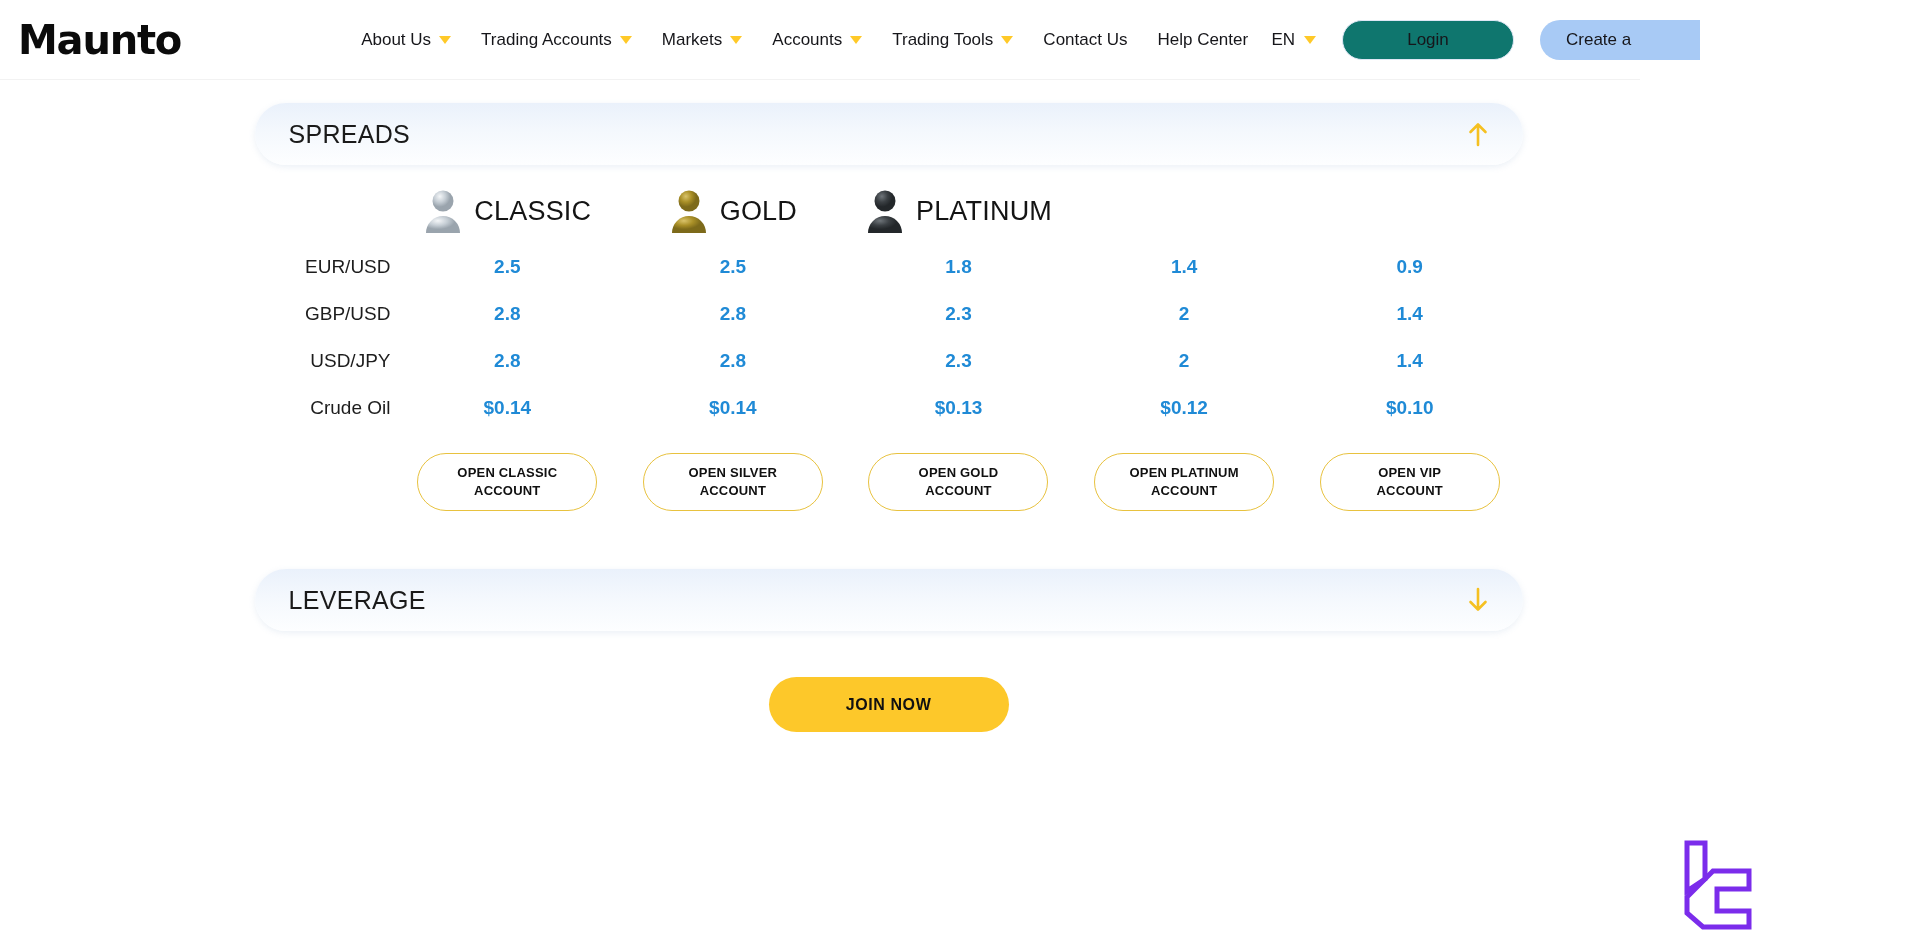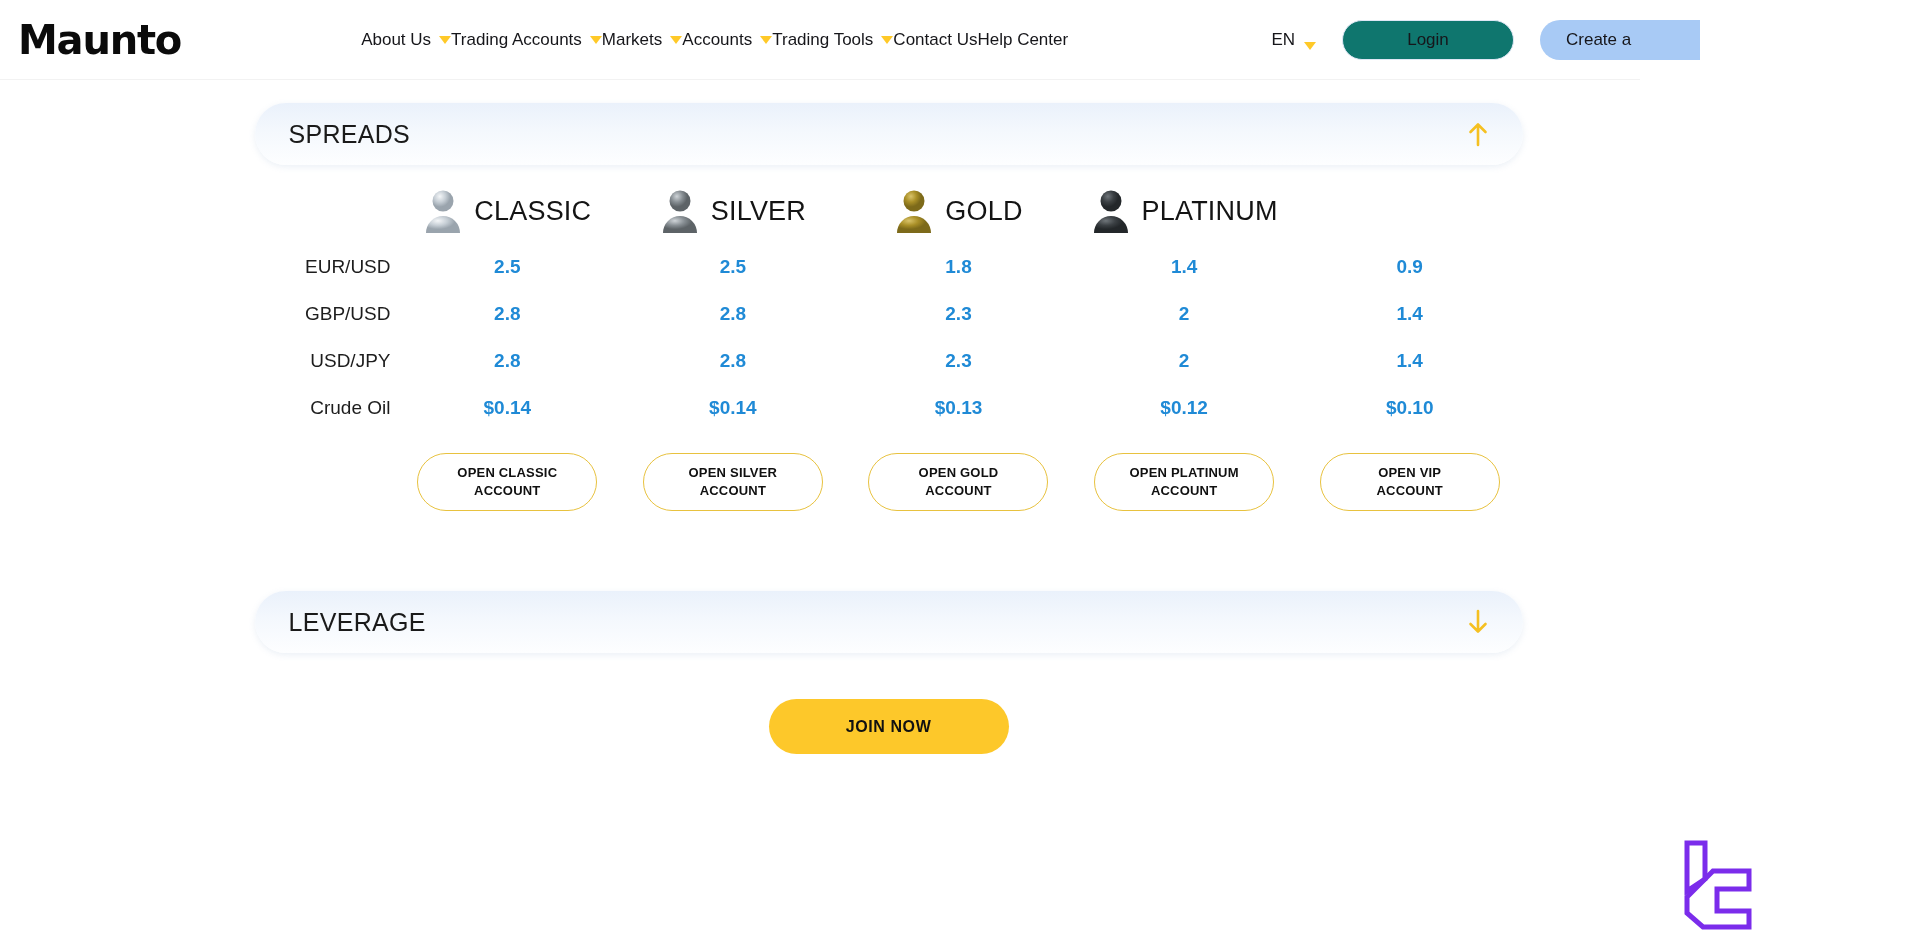--- a/index.html
+++ b/index.html
@@ -31,20 +31,21 @@
     font-weight: 700;
     letter-spacing: -1.2px;
     color: #0b0b0b;
     font-family: "DejaVu Sans", sans-serif;
     line-height: 1;
     white-space: nowrap;
   }
   .nav-links {
     display: flex;
     align-items: center;
+    gap: 30px;
     margin-left: 180px;
   }
   .nav-item {
     display: flex;
     align-items: center;
     gap: 8px;
     font-size: 17px;
     color: #16161a;
     cursor: pointer;
     white-space: nowrap;
@@ -58,21 +59,21 @@
   }
   .nav-right {
     display: flex;
     align-items: center;
     gap: 26px;
     margin-left: auto;
     padding-right: 0;
   }
   .lang {
     display: flex;
-    align-items: flex-end;
+    align-items: center;
     gap: 9px;
     font-size: 17px;
     color: #16161a;
     cursor: pointer;
   }
   .btn-login {
     width: 172px;
     height: 40px;
     border-radius: 22px;
     border: 1.5px solid #dfe7f5;
@@ -191,21 +192,21 @@
     background: #ffffff;
     color: #101010;
     font-size: 13px;
     font-weight: 700;
     line-height: 1.35;
     letter-spacing: .2px;
     cursor: pointer;
     font-family: "Liberation Sans", sans-serif;
   }
 
-  #leverage-bar { margin-top: 80px; gap: 16px; }
+  #leverage-bar { margin-top: 58px; gap: 16px; }
   #services-bar { margin-top: 32px; }
 
   
   .join-wrap {
     display: flex;
     justify-content: center;
     margin-top: 46px;
   }
   .btn-join {
     width: 240px;
@@ -296,34 +297,20 @@
                 <stop offset="55%" stop-color="#c6ced5"></stop>
                 <stop offset="100%" stop-color="#9aa4ad"></stop>
               </radialGradient>
             </defs>
           <circle cx="20" cy="12" r="10.5" fill="url(#gC)"></circle>
           <path d="M3 44 A17 17 0 0 1 37 44 Z" fill="url(#gC)"></path>
         </svg>
         <span class="tier-name">CLASSIC</span>
       </div>
 
-      <div class="tier-cell">
-        <svg class="person" viewBox="0 0 40 44">
-          <defs>
-              <radialGradient id="gS" cx="35%" cy="28%">
-                <stop offset="0%" stop-color="#cfd4d8"></stop>
-                <stop offset="55%" stop-color="#888f94"></stop>
-                <stop offset="100%" stop-color="#5d6367"></stop>
-              </radialGradient>
-            </defs>
-          <circle cx="20" cy="12" r="10.5" fill="url(#gS)"></circle>
-          <path d="M3 44 A17 17 0 0 1 37 44 Z" fill="url(#gS)"></path>
-        </svg>
-        <span class="tier-name">SILVER</span>
-      </div>
 
       <div class="tier-cell">
         <svg class="person" viewBox="0 0 40 44">
           <defs>
               <radialGradient id="gG" cx="35%" cy="28%">
                 <stop offset="0%" stop-color="#d9c36a"></stop>
                 <stop offset="55%" stop-color="#a98f27"></stop>
                 <stop offset="100%" stop-color="#7d6a1a"></stop>
               </radialGradient>
             </defs>

